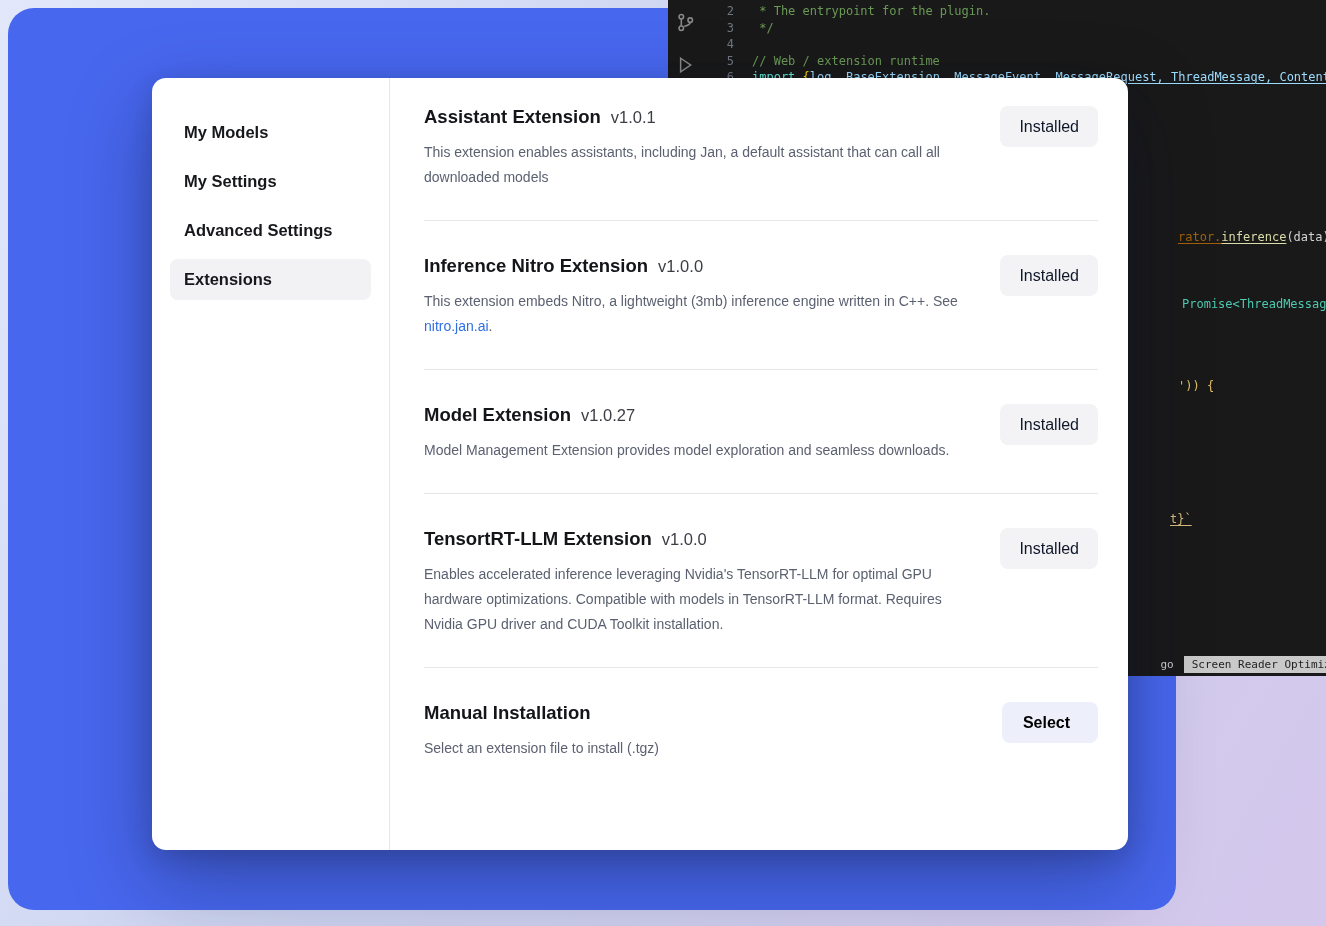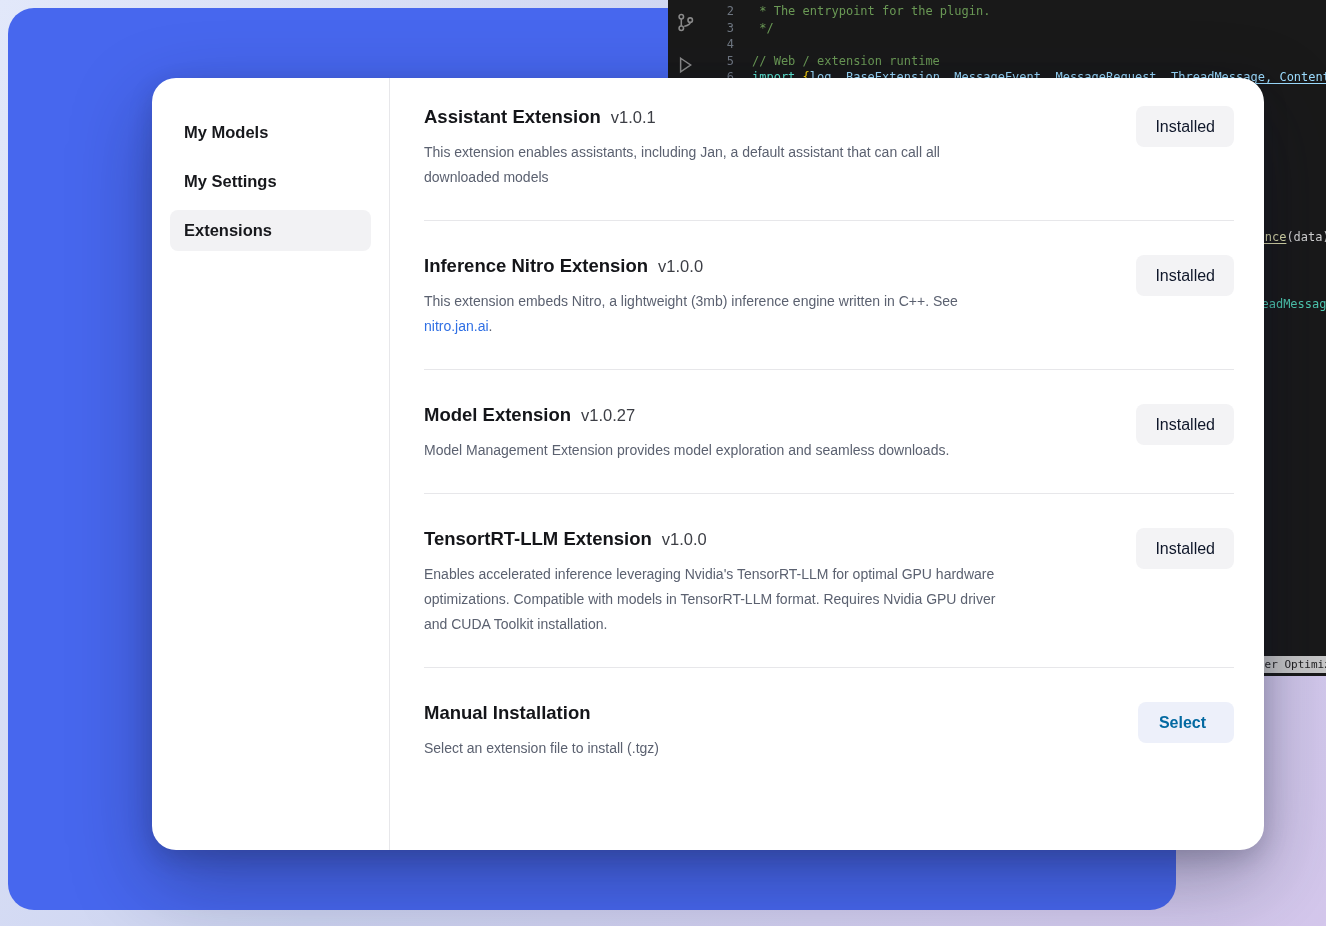--- a/index.html
+++ b/index.html
@@ -48,22 +48,22 @@
     display:flex; align-items:center; justify-content:flex-end;
   }
   .status-go { color:#cccccc; font-size:11px; margin-right:10px; }
   .status-chip {
     background:#c9c9c9; color:#1f1f1f; font-size:11px; line-height:15px;
     padding:1px 8px; white-space:nowrap; margin-right:-26px;
   }
 
   
   .modal {
-    position:absolute; left:152px; top:78px; width:1112px; height:772px;
-    background:#ffffff; border-radius:24px; display:flex; overflow:hidden;
+    position:absolute; left:152px; top:78px; width:976px; height:772px;
+    background:#ffffff; border-radius:14px; display:flex; overflow:hidden;
     box-shadow:0 30px 80px rgba(18,20,45,.35), 0 8px 24px rgba(18,20,45,.18);
   }
   .sidebar {
     width:238px; flex:0 0 238px; border-right:1px solid #e7e7ea;
     padding:34px 18px 18px 18px;
   }
   .side-item {
     padding:11px 14px; border-radius:8px; margin-bottom:8px;
     font-size:16.5px; font-weight:700; color:#17181c; cursor:pointer;
   }
@@ -74,21 +74,21 @@
   .row-text { max-width:585px; }
   .row-title { font-size:18.5px; font-weight:700; color:#141519; }
   .row-version { font-size:16.5px; font-weight:400; color:#3c3e45; margin-left:10px; }
   .row-desc { margin-top:12px; font-size:14px; line-height:25px; color:#5b6170; }
   .row-desc a { color:#2f6fe4; text-decoration:none; cursor:pointer; }
   .btn {
     flex:0 0 auto; border:none; border-radius:8px; background:#f3f3f5;
     color:#0f172a; font-size:16px; font-weight:500; font-family:inherit;
     padding:10px 19px; min-width:96px; height:41px; cursor:pointer;
   }
-  .btn.select { background:#edf0fa; color:#0369a1; font-weight:700;padding-left:12px; }
+  .btn.select { background:#edf0fa; color:#000000; font-weight:700;padding-left:12px; }
   .divider { border:none; border-top:1px solid #e7e7ea; margin:30px 0 34px 0; }
 </style>
 </head>
 <body>
 
 <div class="stage">
 
   <div class="bg-blue"></div>
 
   <div class="editor">
@@ -140,20 +140,21 @@
       <span class="status-go">go</span>
       <span class="status-chip">Screen Reader Optimized</span>
     </div>
   </div>
 
   <div class="modal">
 
     <aside class="sidebar">
       <div class="side-item">My Models</div>
       <div class="side-item">My Settings</div>
+      <div class="side-item">Advanced Settings</div>
       <div class="side-item active">Extensions</div>
     </aside>
 
     <main class="content">
 
       <div class="ext-row">
         <div class="row-text">
           <div class="row-title"><span>Assistant Extension</span><span class="row-version">v1.0.1</span></div>
           <div class="row-desc">This extension enables assistants, including Jan, a default assistant that can call all downloaded models</div>
         </div>

